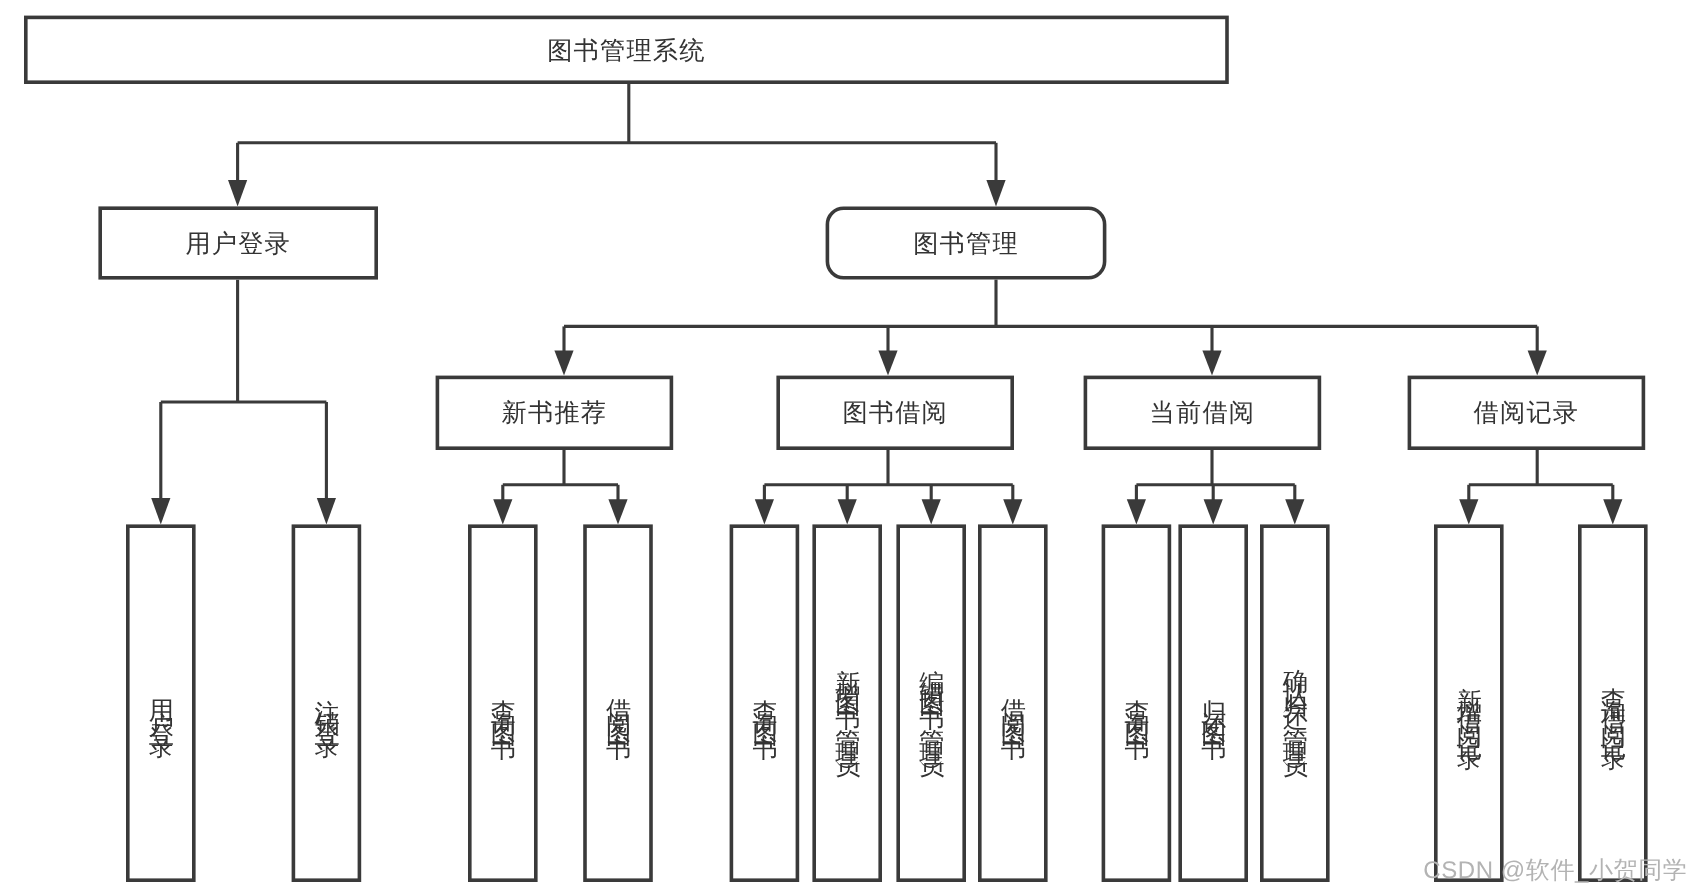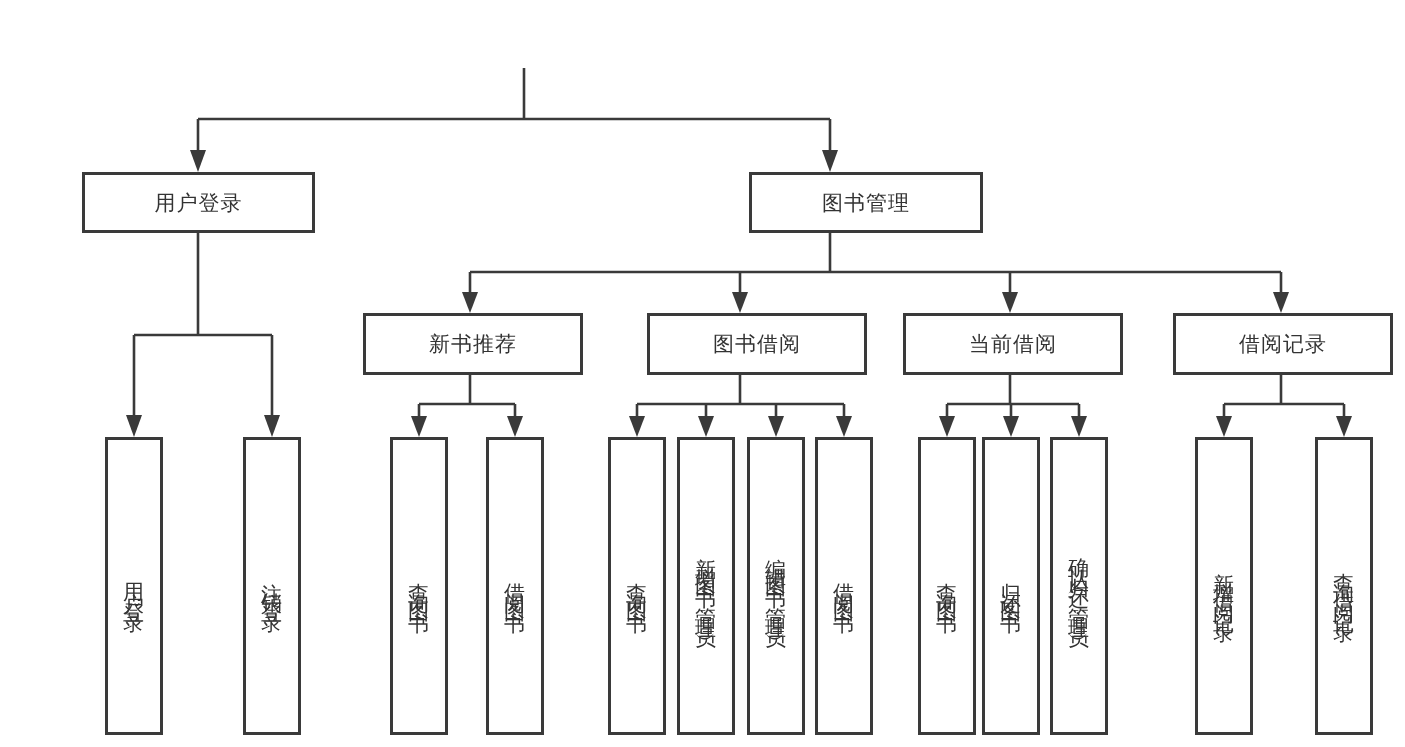--- a/index.html
+++ b/index.html
@@ -49,21 +49,21 @@
     writing-mode: vertical-rl;
     text-orientation: mixed;
     font-size: 21px;
     letter-spacing: 10px;
     line-height: 1.1;
     white-space: nowrap;
   }
   
   .root-box  { left: 20px;  top: 13px;  width: 1004px; height: 57px; }
   .l2-box    { top: 172px; height: 61px; }
-  .l3-box    { top: 313px; height: 62px; width: 220px; }
+  .l3-box    { top: 313px; height: 62px; width: 198px; }
   .leaf-box  { top: 437px; height: 298px; width: 58px; }
   .watermark {
     position: absolute;
     left: 1186px;
     top: 712px;
     font-size: 20px;
     color: #b3b3b3;
     letter-spacing: 0.5px;
     white-space: nowrap;
   }
@@ -142,25 +142,28 @@
     <g>
       <path d="M1281 375 V404"></path>
       <path d="M1224 404 H1344"></path>
       <path d="M1224 404 V418"></path>
       <polygon points="1216,416 1232,416 1224,437"></polygon>
       <path d="M1344 404 V418"></path>
       <polygon points="1336,416 1352,416 1344,437"></polygon>
     </g>
   </svg>
 
+  <div class="node root-box">
+    <span class="hlabel">图书管理系统</span>
+  </div>
 
   <div class="node l2-box" style="left:82px; width:233px;">
     <span class="hlabel">用户登录</span>
   </div>
-  <div class="node l2-box" style="left:749px; width:234px;">
+  <div class="node l2-box" style="left:688px; width:234px;border-radius:15px;">
     <span class="hlabel">图书管理</span>
   </div>
 
   <div class="node l3-box" style="left:363px;">
     <span class="hlabel">新书推荐</span>
   </div>
   <div class="node l3-box" style="left:647px;">
     <span class="hlabel">图书借阅</span>
   </div>
   <div class="node l3-box" style="left:1173px;">
@@ -207,13 +210,14 @@
     <span class="vtext">确认归还（管理员）</span>
   </div>
 
   <div class="node leaf-box" style="left:1195px;">
     <span class="vtext">新增借阅记录</span>
   </div>
   <div class="node leaf-box" style="left:1315px;">
     <span class="vtext">查询借阅记录</span>
   </div>
 
+  <div class="watermark">CSDN @软件_小贺同学</div>
 </div>
 
 </body></html>

